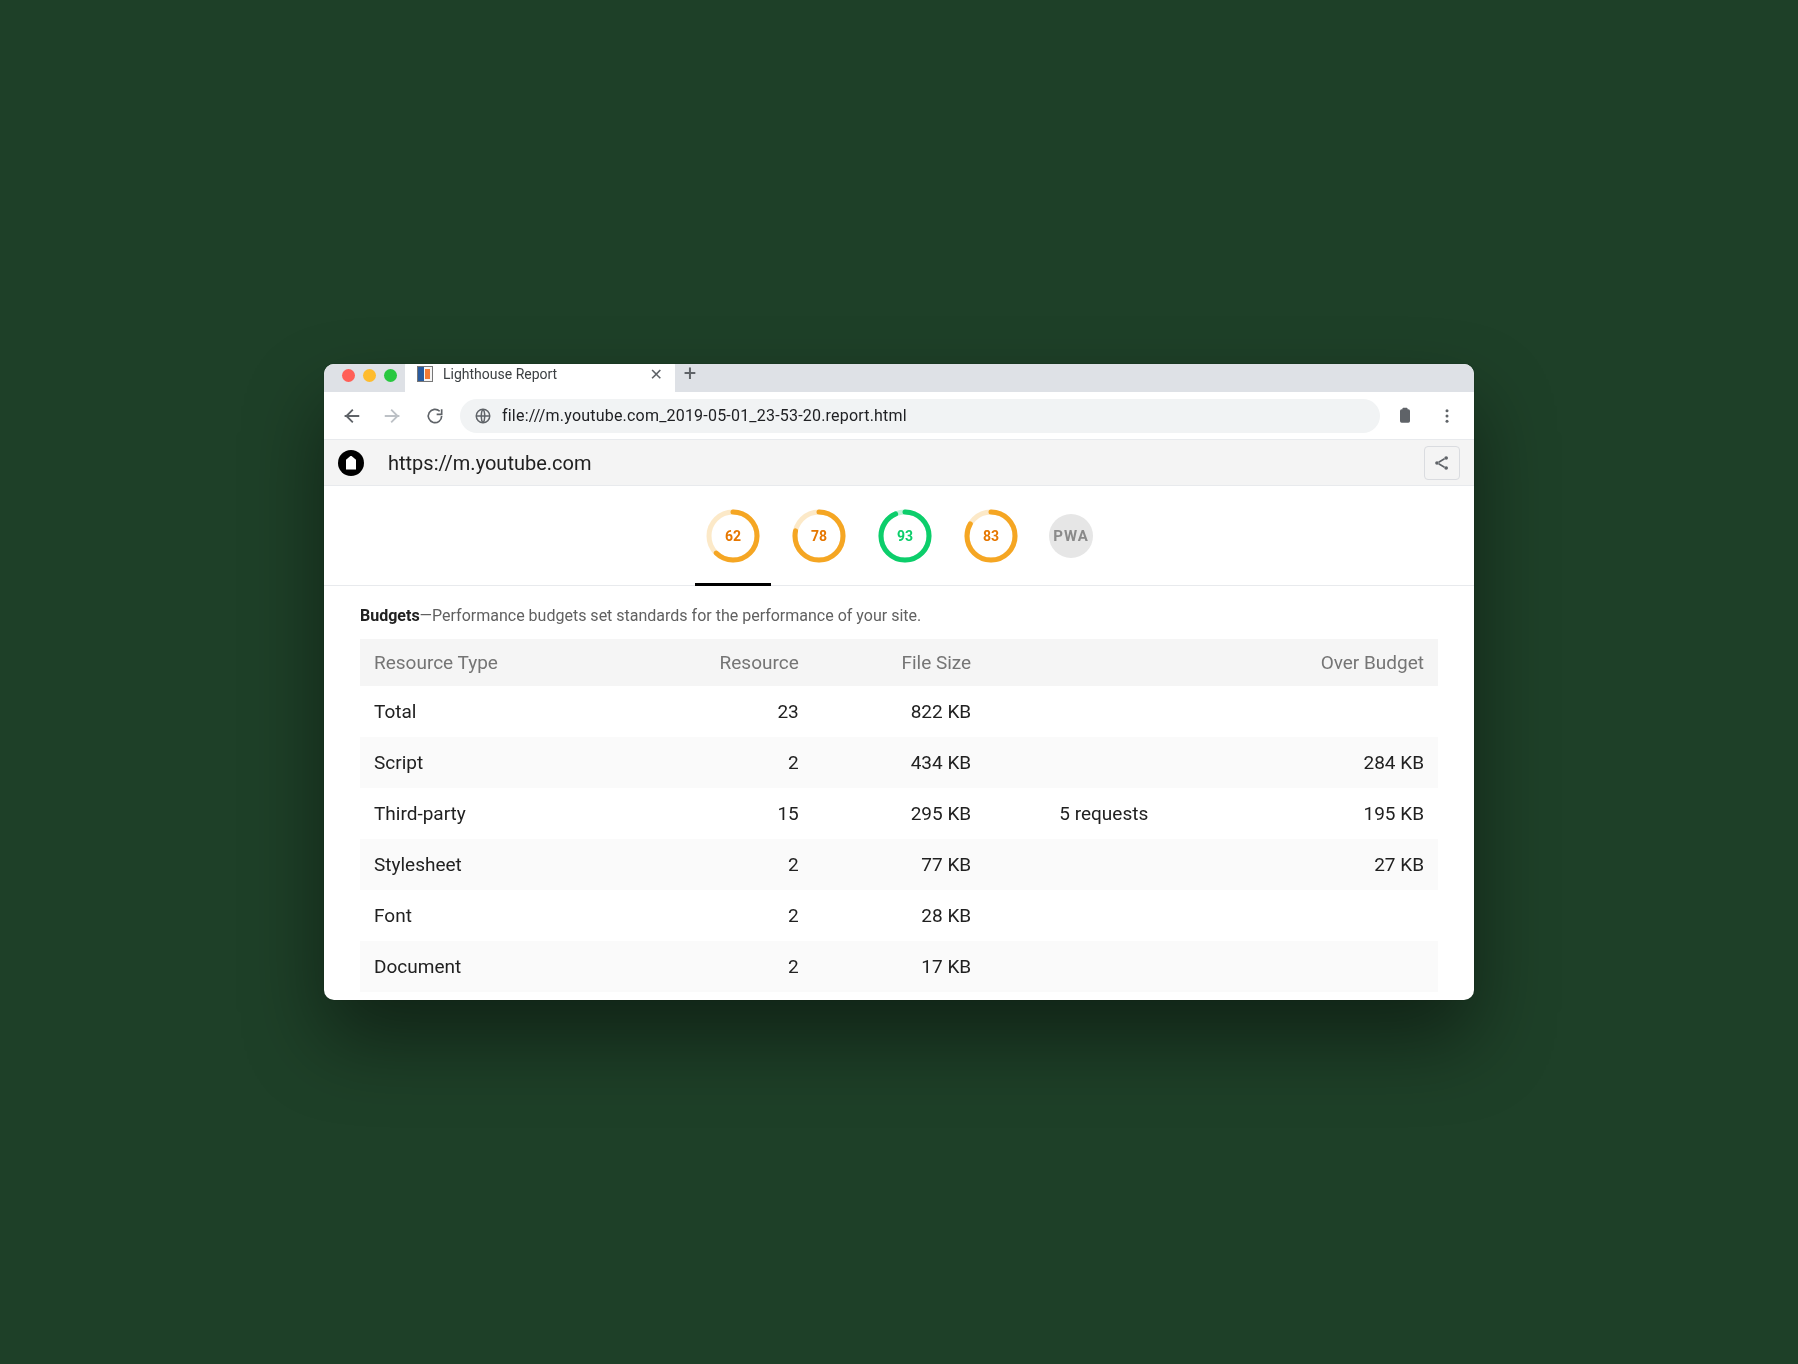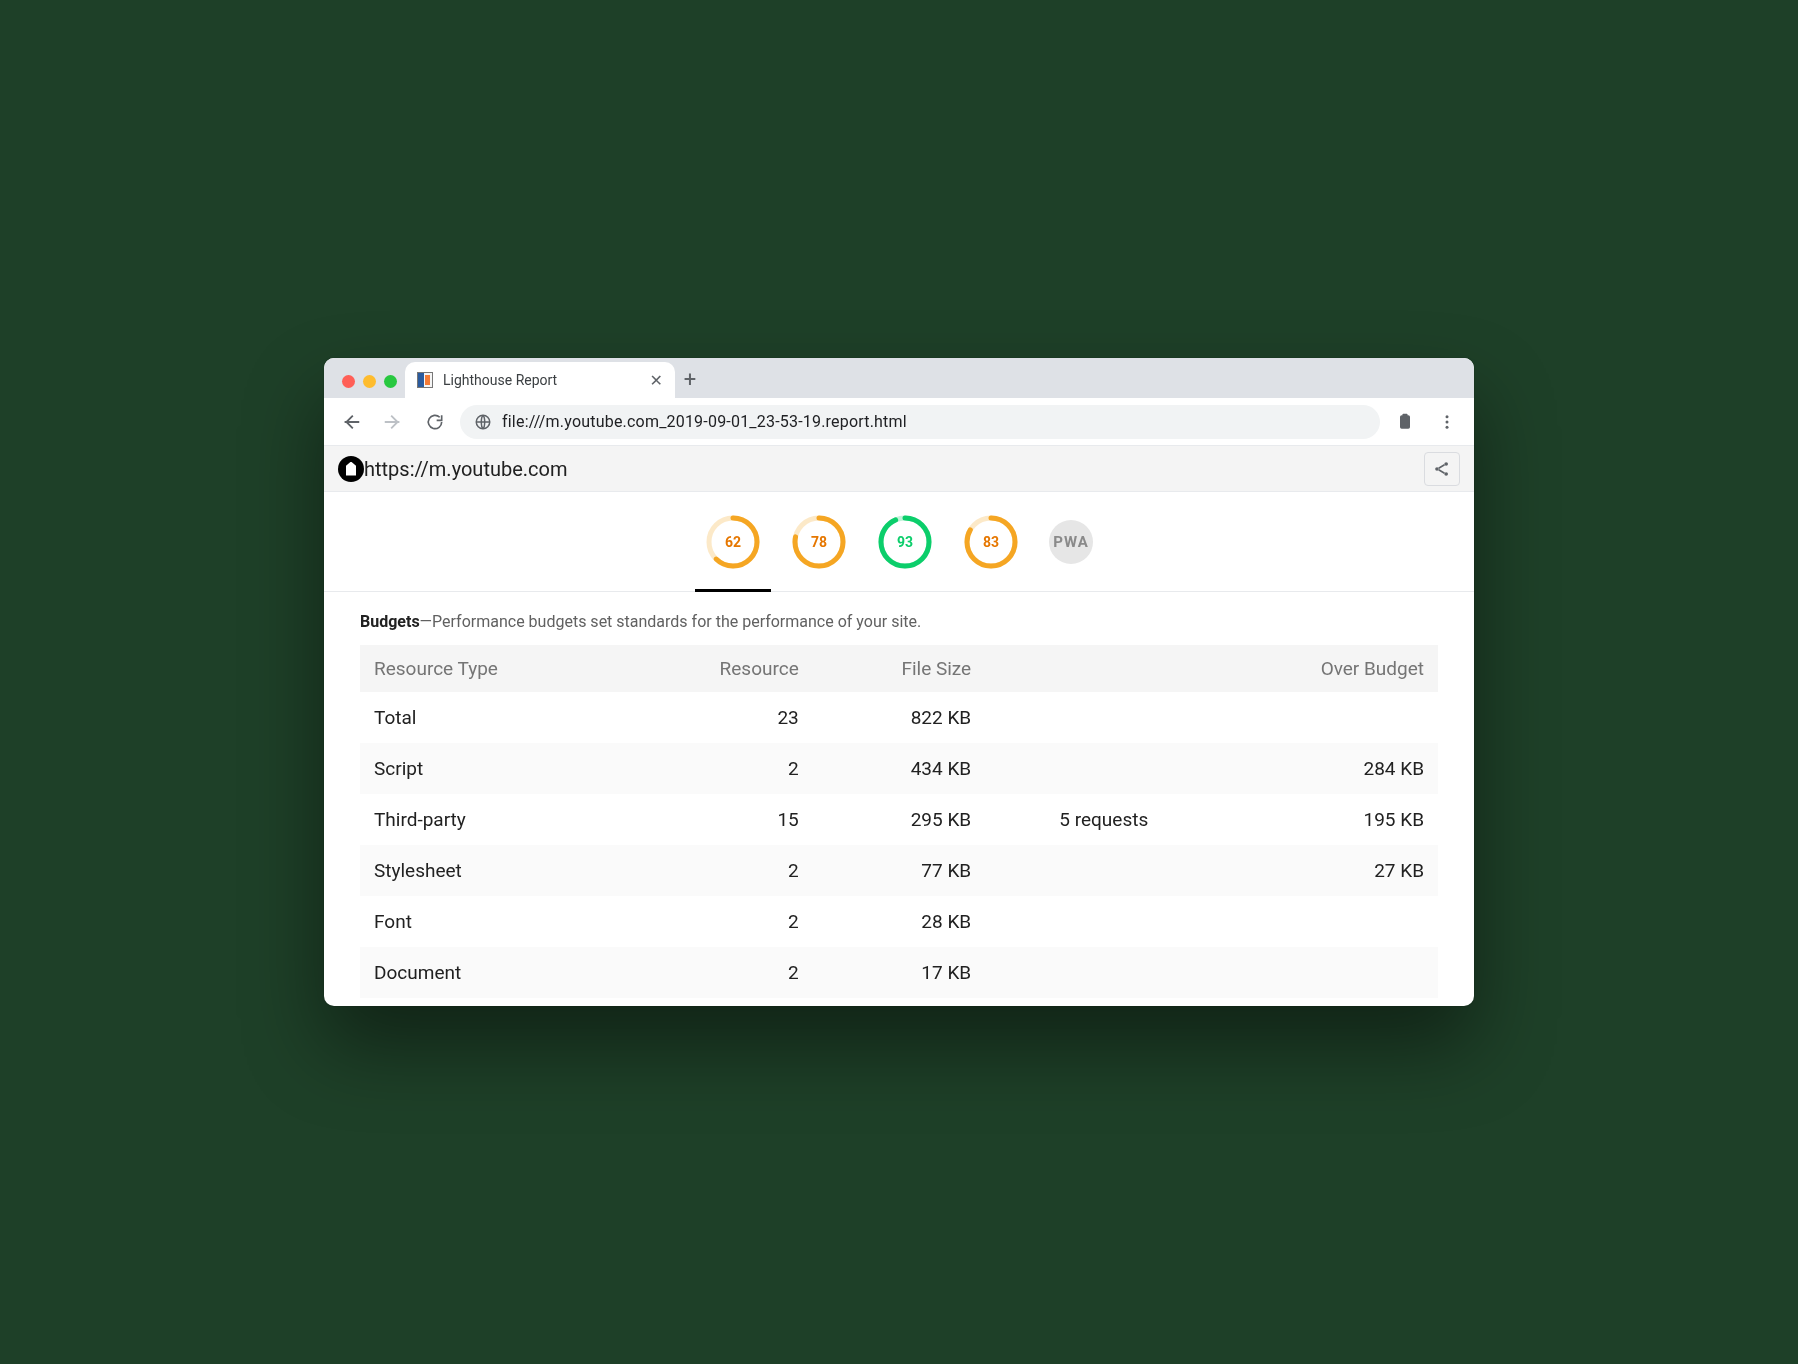--- a/index.html
+++ b/index.html
@@ -15,21 +15,21 @@
     width: 1150px;
     background: #fff;
     border-radius: 10px;
     box-shadow: 0 40px 80px rgba(0,0,0,.45), 0 0 0 1px rgba(0,0,0,.05);
     overflow: hidden;
   }
 
   
   .tab-strip {
     background: #dee1e6;
-    height: 40px;
+    height: 28px;
     display: flex;
     align-items: flex-end;
     padding-left: 12px;
   }
   .traffic-lights { display: flex; gap: 8px; align-items: center; padding: 0 8px 10px 6px; }
   .tl { width: 13px; height: 13px; border-radius: 50%; }
   .tl.red { background:#ff5f57; }
   .tl.yellow { background:#febc2e; }
   .tl.green { background:#28c840; }
 
@@ -90,21 +90,21 @@
   .globe { width:18px; height:18px; }
 
   
   .lh-header {
     height:46px;
     background:#f4f4f4;
     border-bottom:1px solid #e8eaed;
     display:flex;
     align-items:center;
     padding:0 14px;
-    gap:0;
+    gap:24px;
     color:#212121;
     font-size:20px;
   }
   .lh-logo {
     width:26px; height:26px; border-radius:50%;
     background:#000;
     display:flex; align-items:center; justify-content:center;
   }
   .lh-logo::after{
     content:""; width:10px; height:14px; background:#fff;
@@ -218,21 +218,21 @@
     <div class="icon-btn">
       <svg viewBox="0 0 24 24" width="20" height="20">
           <path fill="none" stroke="currentColor" stroke-width="2" d="M20 12a8 8 0 1 1-2.34-5.66M20 4v6h-6"></path>
         </svg>
     </div>
     <div class="omnibox">
       <svg class="globe" viewBox="0 0 24 24">
         <circle cx="12" cy="12" r="9" fill="none" stroke="#5f6368" stroke-width="2"></circle>
         <path d="M3 12h18M12 3c3 3 3 15 0 18M12 3c-3 3-3 15 0 18" fill="none" stroke="#5f6368" stroke-width="2"></path>
       </svg>
-      <span>file:///m.youtube.com_2019-09-01_23-53-19.report.html</span>
+      <span>file:///m.youtube.com_2019-05-01_23-53-20.report.html</span>
     </div>
     <div class="icon-btn">
       <svg viewBox="0 0 24 24" width="20" height="20">
         <rect x="6" y="4" width="12" height="16" rx="2" fill="#5f6368"></rect>
           <rect x="9" y="2" width="6" height="4" rx="1" fill="#5f6368"></rect>
       </svg>
     </div>
     <div class="icon-btn">
       <svg viewBox="0 0 24 24" width="18" height="18">
         <circle cx="12" cy="5" r="2" fill="#5f6368"></circle>

